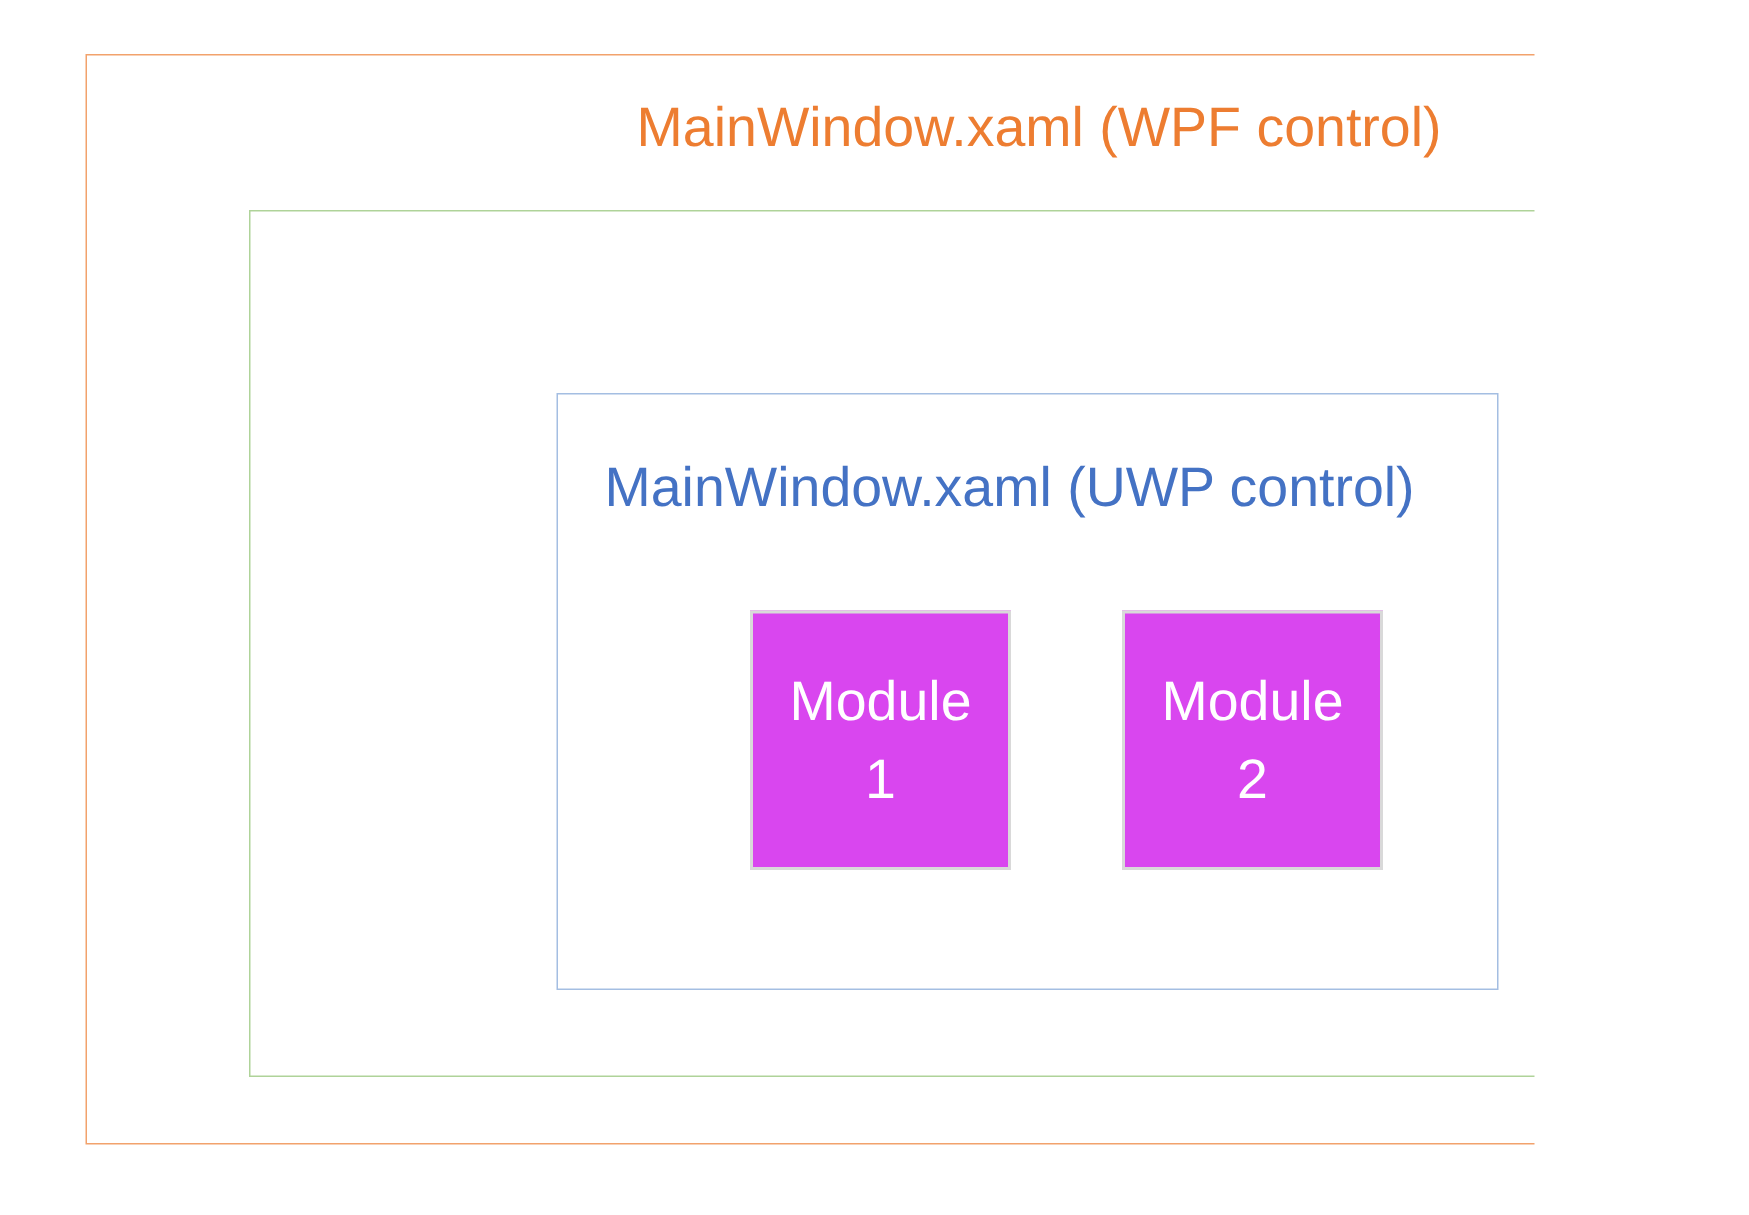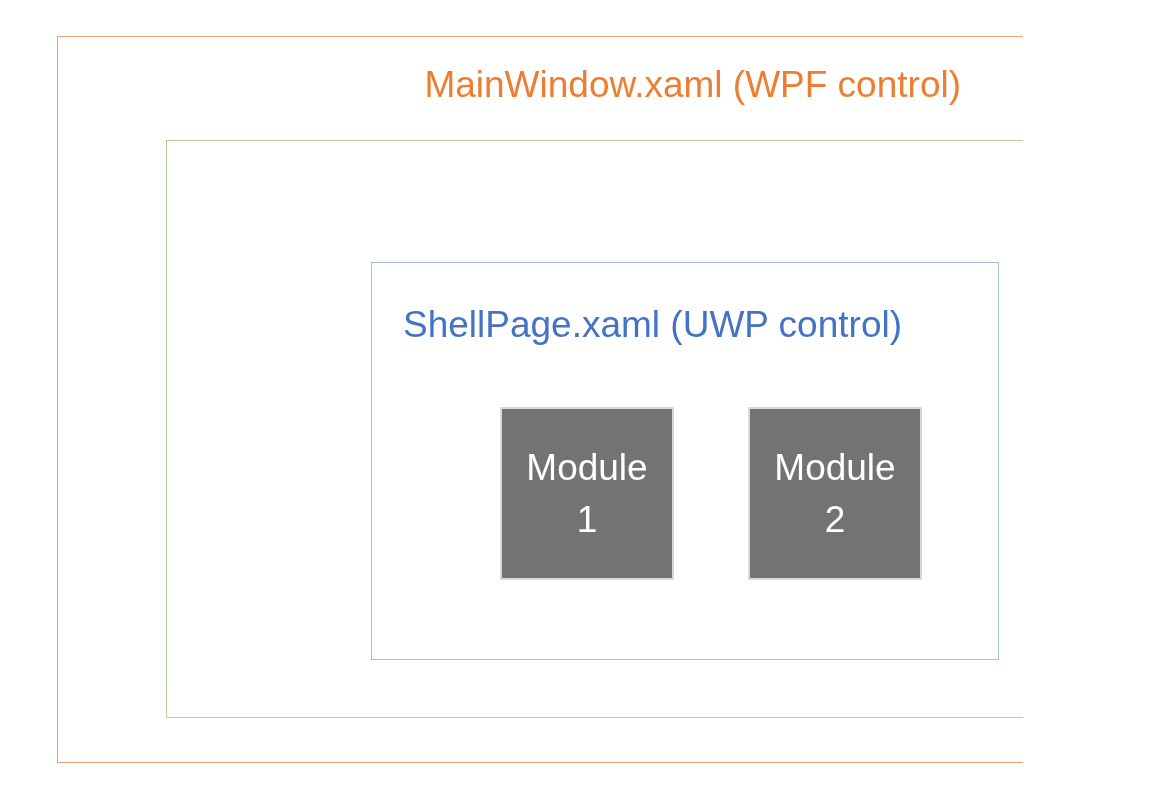--- a/index.html
+++ b/index.html
@@ -61,21 +61,21 @@
     top: 304px;
     left: 403px;
     color: #4472C4;
   }
   .module-box {
     position: absolute;
     box-sizing: border-box;
     top: 407px;
     width: 174px;
     height: 173px;
-    background: #737373;
+    background: #d946ef;
     border: 2px solid #D9D9D9;
     display: flex;
     flex-direction: column;
     align-items: center;
     justify-content: center;
     color: #FFFFFF;
     font-size: 37px;
     line-height: 1.4;
     text-align: center;
   }
@@ -86,21 +86,21 @@
 <body>
 
 <div class="canvas">
 
   <div class="box box-mainwindow"></div>
   <div class="diagram-label label-mainwindow">MainWindow.xaml (WPF control)</div>
 
   <div class="box box-xamlhost"></div>
 
   <div class="box box-shellpage"></div>
-  <div class="diagram-label label-shellpage">ShellPage.xaml (UWP control)</div>
+  <div class="diagram-label label-shellpage">MainWindow.xaml (UWP control)</div>
 
   <div class="module-box module-1">
     <div>Module</div>
     <div>1</div>
   </div>
 
   <div class="module-box module-2">
     <div>Module</div>
     <div>2</div>
   </div>

